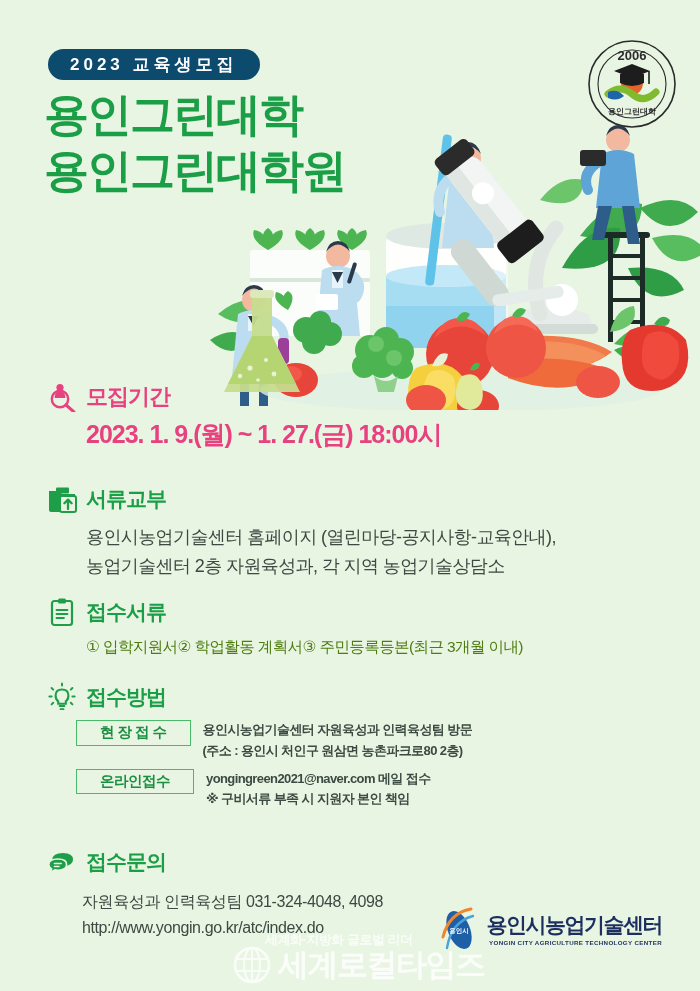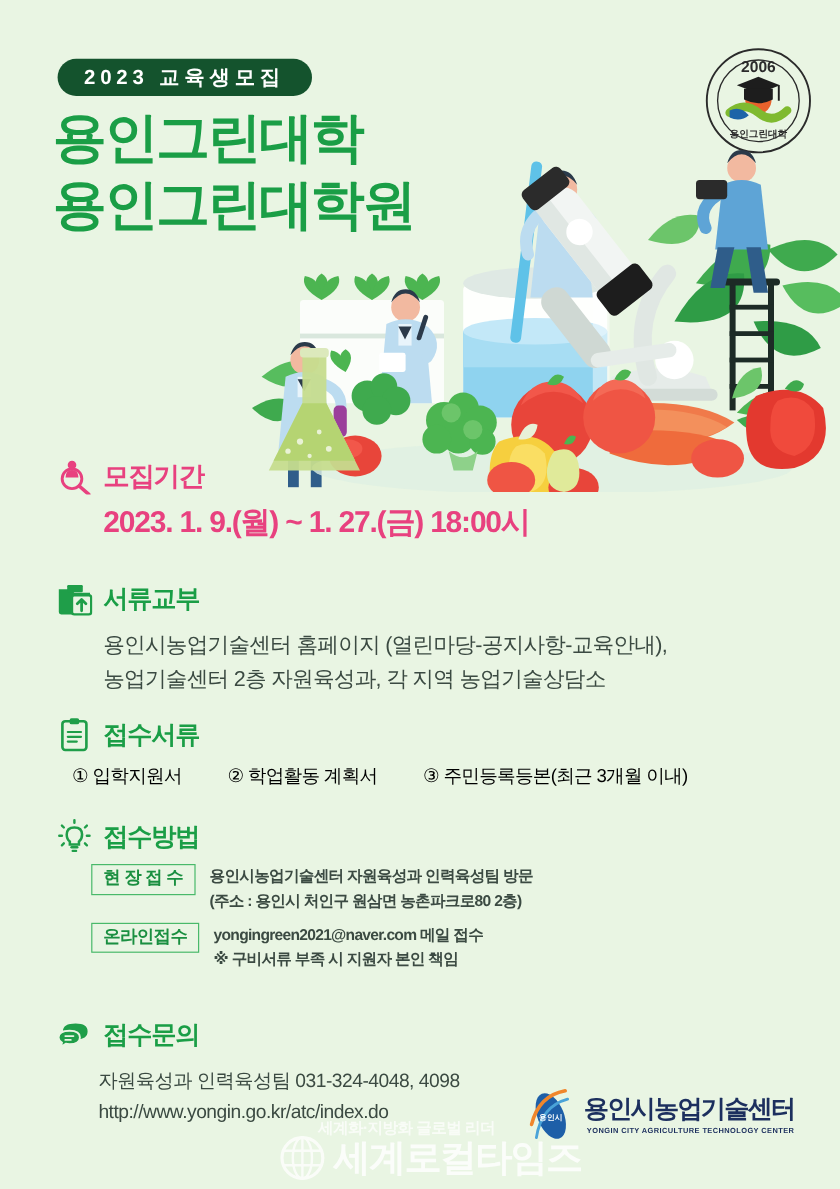--- a/index.html
+++ b/index.html
@@ -20,21 +20,21 @@
   }
 
   
   .header { position: absolute; top: 0; left: 0; width: 700px; height: 400px; }
 
   .badge {
     position: absolute;
     left: 48px; top: 49px;
     height: 31px;
     padding: 0 22px;
-    background: #14532d;
+    background: #0c4a6e;
     border-radius: 16px;
     display: flex;
     align-items: center;
     justify-content: center;
   }
   .badge-text {
     color: #ffffff;
     font-size: 17px;
     font-weight: bold;
     letter-spacing: 4px;
@@ -96,39 +96,38 @@
     padding-left: 86px;
     margin-top: 6px;
     font-size: 25px;
     font-weight: bold;
     color: #e8417f;
     letter-spacing: -1px;
     white-space: nowrap;
   }
 
   .docs-row {
-    padding-left: 60px;
+    padding-left: 86px;
     display: flex;
-    gap: 38px;
     font-size: 15.5px;
-    color: #000000;
+    color: #4d7c0f;
     letter-spacing: -0.6px;
     white-space: nowrap;
   }
 
   .method-rows { padding-left: 76px; margin-top: 8px; }
   .method-row { display: flex; align-items: flex-start; gap: 12px; margin-bottom: 7px; }
   .method-tag {
     flex: 0 0 auto;
     border: 1.6px solid #49b96a;
     color: #1a8f40;
     font-size: 14.5px;
     font-weight: bold;
     letter-spacing: -0.5px;
-    padding: 2px 9px;
+    padding: 2px 23px;
     white-space: nowrap;
     line-height: 1.35;
   }
   .method-body { font-size: 13px; color: #3b4a42; letter-spacing: -0.6px; line-height: 1.6; font-weight: bold; }
   .method-body div { white-space: nowrap; }
 
   .contact-line {
     padding-left: 82px;
     font-size: 16px;
     color: #3b4a42;

